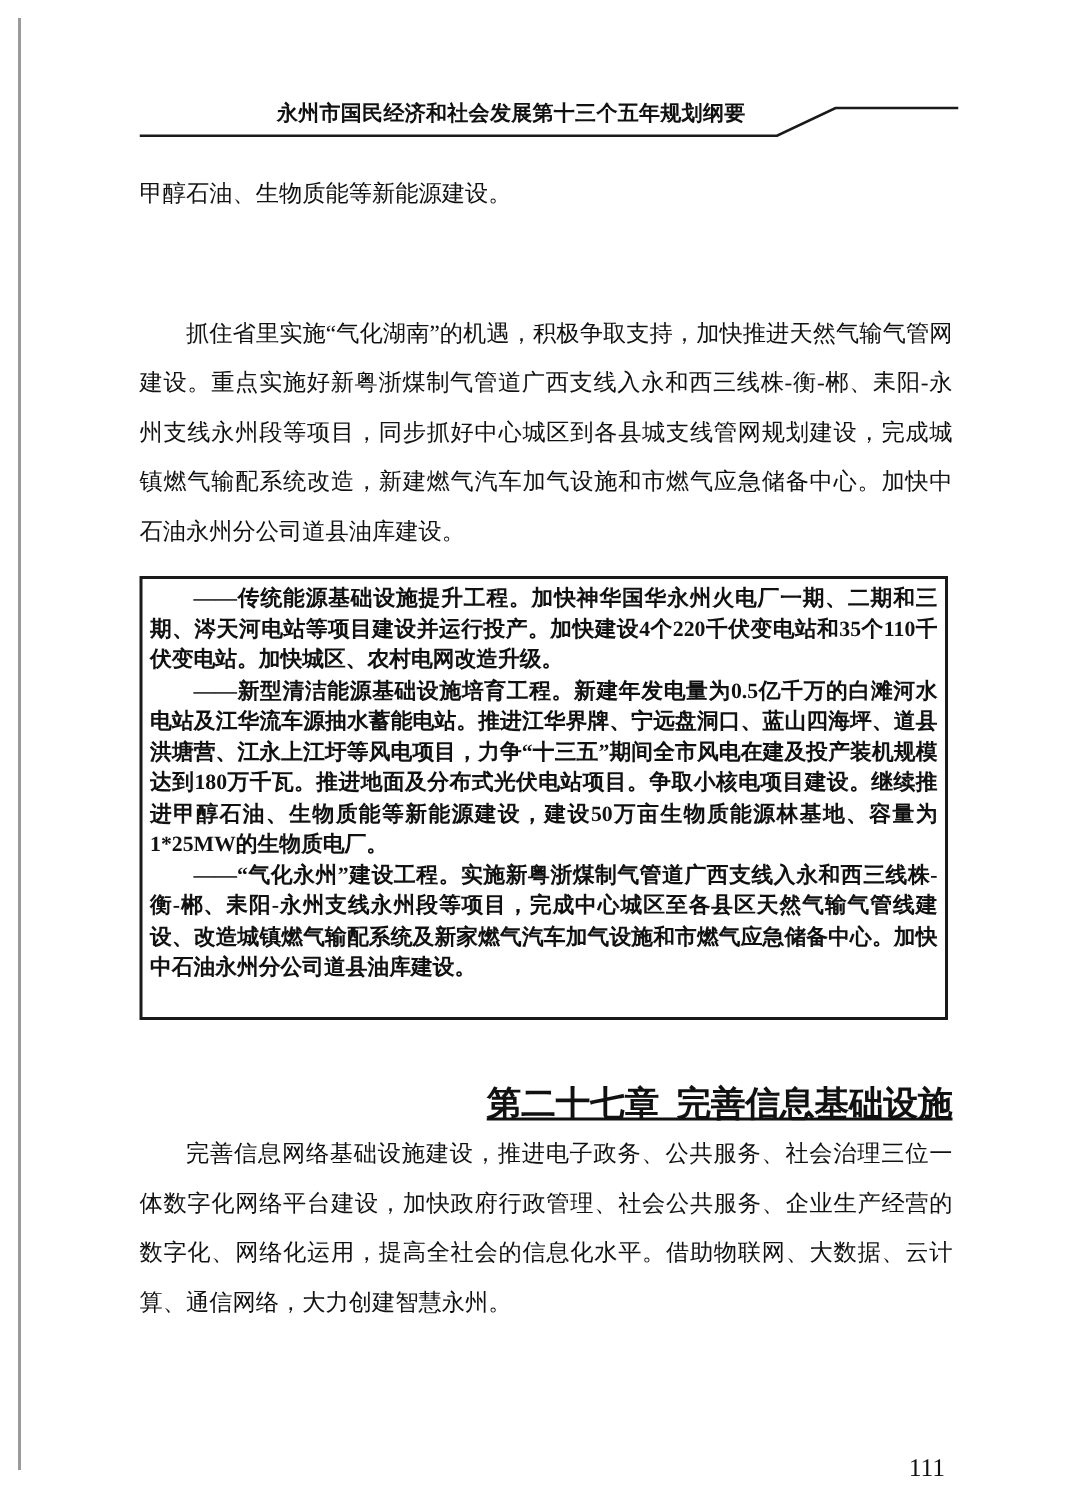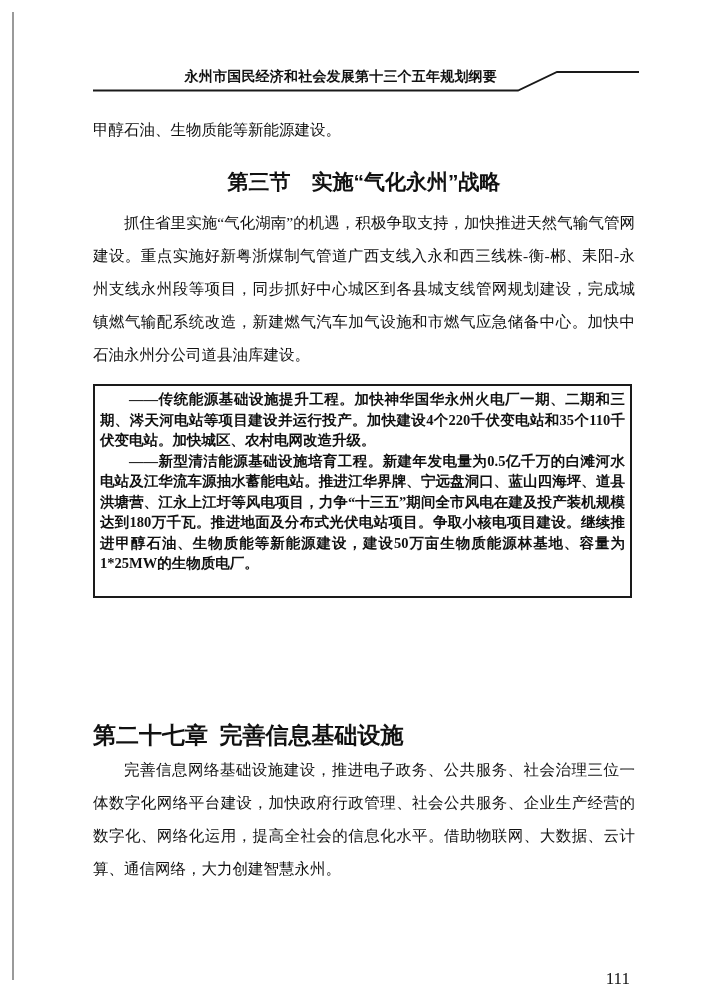--- a/index.html
+++ b/index.html
@@ -106,26 +106,27 @@
     font-size: 14.5px;
     line-height: 20.5px;
     text-align: justify;
     text-indent: 2em;
   }
   .chapter-heading {
     position: absolute;
     left: 93px;
     top: 720px;
     width: 542px;
-    text-align: left;
+    text-align: right;
     font-family: "Liberation Sans", "DejaVu Sans", sans-serif;
     font-weight: bold;
     font-size: 23px;
     line-height: 30px;
     white-space: nowrap;
+    text-decoration: underline;
   }
   .page-number {
     position: absolute;
     top: 969px;
     left: 93px;
     width: 537px;
     text-align: right;
     font-size: 17px;
     line-height: 20px;
   }
@@ -138,28 +139,28 @@
   <div class="edge-line"></div>
 
   <div class="header-title">永州市国民经济和社会发展第十三个五年规划纲要</div>
 
   <svg class="header-rule" viewBox="0 0 546 23" xmlns="http://www.w3.org/2000/svg">
     <polyline points="0,20.5 425,20.5 464,2 546,2" fill="none" stroke="#1a1a1a" stroke-width="1.8"></polyline>
   </svg>
 
   <div class="intro-line">甲醇石油、生物质能等新能源建设。</div>
 
-  <div class="section-heading">第三节　实施“气化永州”战略</div>
 
   <div class="para para-1">抓住省里实施“气化湖南”的机遇，积极争取支持，加快推进天然气输气管网建设。重点实施好新粤浙煤制气管道广西支线入永和西三线株-衡-郴、耒阳-永州支线永州段等项目，同步抓好中心城区到各县城支线管网规划建设，完成城镇燃气输配系统改造，新建燃气汽车加气设施和市燃气应急储备中心。加快中石油永州分公司道县油库建设。</div>
 
   <div class="column-box">
     <div class="column-box-body">
       <p>——传统能源基础设施提升工程。加快神华国华永州火电厂一期、二期和三期、涔天河电站等项目建设并运行投产。加快建设4个220千伏变电站和35个110千伏变电站。加快城区、农村电网改造升级。</p>
       <p>——新型清洁能源基础设施培育工程。新建年发电量为0.5亿千万的白滩河水电站及江华流车源抽水蓄能电站。推进江华界牌、宁远盘洞口、蓝山四海坪、道县洪塘营、江永上江圩等风电项目，力争“十三五”期间全市风电在建及投产装机规模达到180万千瓦。推进地面及分布式光伏电站项目。争取小核电项目建设。继续推进甲醇石油、生物质能等新能源建设，建设50万亩生物质能源林基地、容量为1*25MW的生物质电厂。</p>
+      <p>——“气化永州”建设工程。实施新粤浙煤制气管道广西支线入永和西三线株-衡-郴、耒阳-永州支线永州段等项目，完成中心城区至各县区天然气输气管线建设、改造城镇燃气输配系统及新家燃气汽车加气设施和市燃气应急储备中心。加快中石油永州分公司道县油库建设。</p>
     </div>
   </div>
 
   <div class="chapter-heading">第二十七章 完善信息基础设施</div>
 
   <div class="para para-2">完善信息网络基础设施建设，推进电子政务、公共服务、社会治理三位一体数字化网络平台建设，加快政府行政管理、社会公共服务、企业生产经营的数字化、网络化运用，提高全社会的信息化水平。借助物联网、大数据、云计算、通信网络，大力创建智慧永州。</div>
 
   <div class="page-number">111</div>
 
 </div>

